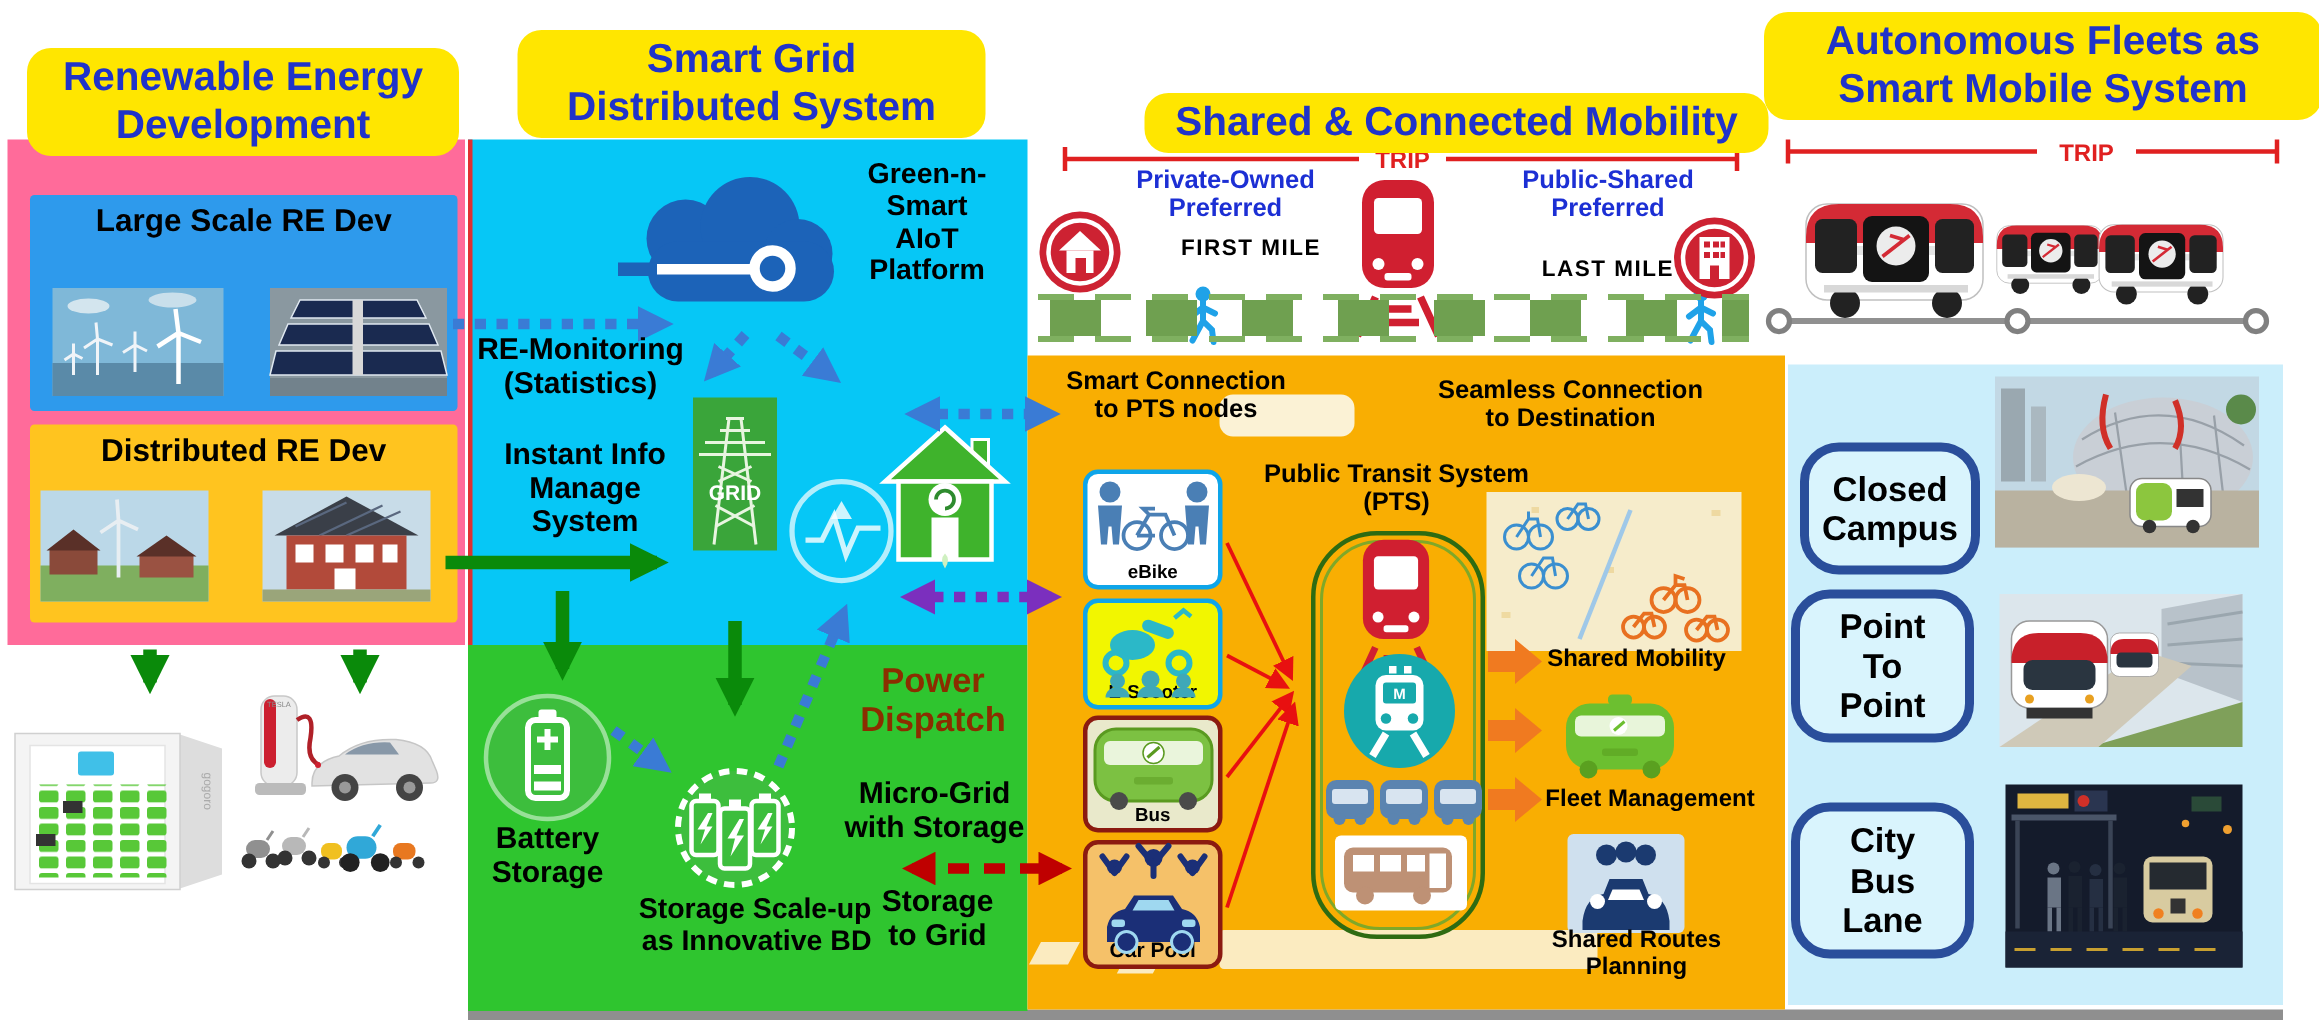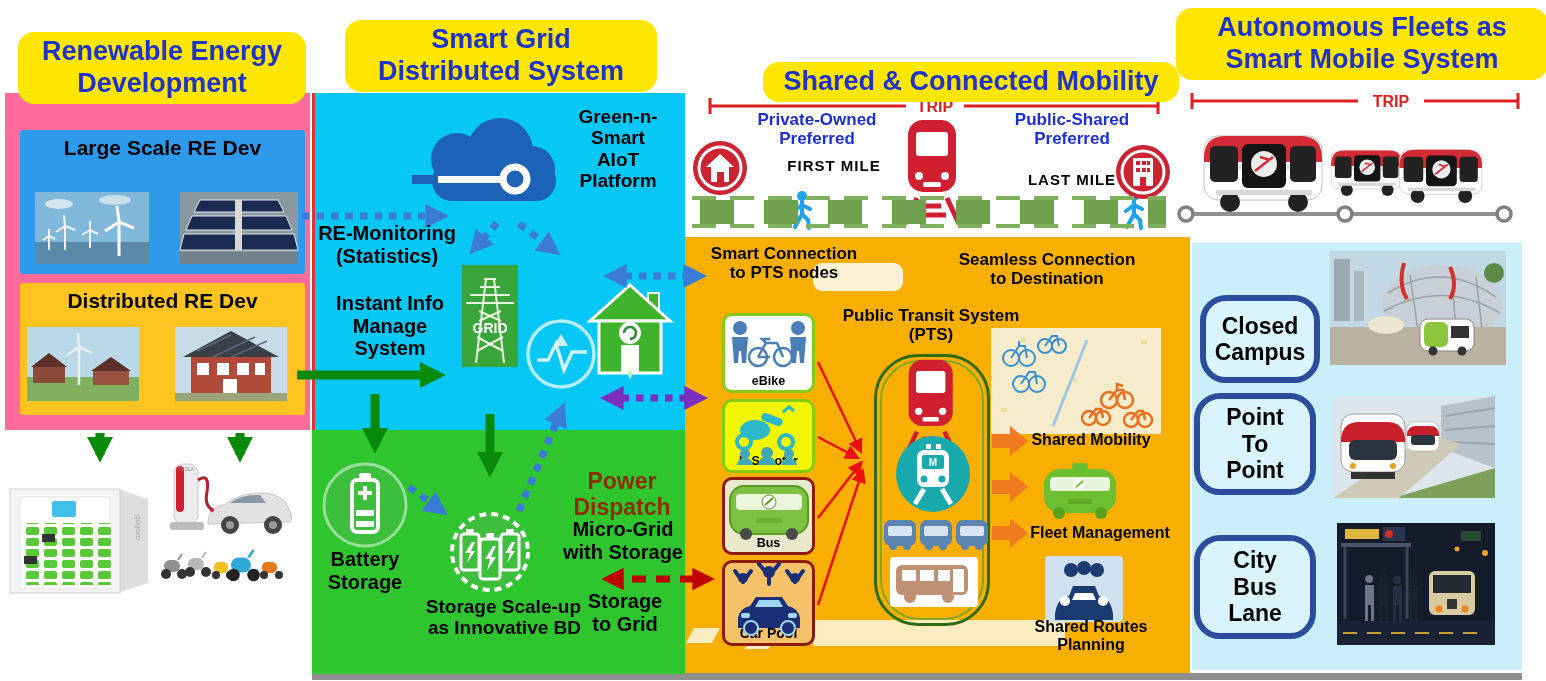--- a/index.html
+++ b/index.html
@@ -5,21 +5,21 @@
   html,body{margin:0;padding:0;background:#fff;}
   #cv{position:relative;width:1546px;height:681px;overflow:hidden;background:#fff;
       font-family:"Liberation Sans",sans-serif;}
   #cv svg{font-family:"Liberation Sans",sans-serif;}
   .panel{position:absolute;z-index:1;}
   .lbl{position:absolute;z-index:4;font-weight:900;color:#000;text-align:center;
        line-height:1.13;white-space:pre-line;}
   .sec-title{position:absolute;z-index:4;font-weight:900;font-size:27px;line-height:1.18;
        color:#2033c9;background:#ffe600;border-radius:16px;padding:4px 10px;
        text-align:center;white-space:pre-line;}
-  .mode-card{position:absolute;z-index:2;border:3px solid #84cc16;border-radius:10px;
+  .mode-card{position:absolute;z-index:2;border:3px solid #0ea5e9;border-radius:10px;
        box-sizing:border-box;display:flex;align-items:flex-end;justify-content:center;
        padding-bottom:3px;}
   .mode-label{font-weight:800;font-size:12.5px;color:#000;text-align:center;line-height:1;}
   .uc-card{position:absolute;z-index:4;background:#d9f4fd;border:6px solid #2a4e9b;
        border-radius:26px;display:flex;align-items:center;justify-content:center;
        font-weight:900;font-size:23px;color:#000;text-align:center;line-height:1.15;
        white-space:pre-line;box-sizing:border-box;}
   .cream{position:absolute;z-index:2;background:#fbf2d5;}
   #overlay{position:absolute;left:0;top:0;z-index:3;pointer-events:none;}
   .ptsbox{position:absolute;z-index:2;border:3px solid #2e6b12;border-radius:44px;box-sizing:border-box;}
@@ -88,21 +88,21 @@
   <div class="lbl" style="left:312px;top:222px;width:150px;font-size:20px;">RE-Monitoring
 (Statistics)</div>
   <div class="lbl" style="left:562px;top:106px;width:112px;font-size:19px;">Green-n-
 Smart
 AIoT
 Platform</div>
   <div class="lbl" style="left:322px;top:292px;width:136px;font-size:20px;">Instant Info
 Manage
 System</div>
 
-  <div class="lbl" style="left:560px;top:440px;width:124px;font-size:23px;color:#8b2e00;margin-top:28px;">Power
+  <div class="lbl" style="left:560px;top:440px;width:124px;font-size:23px;color:#8b2e00;">Power
 Dispatch</div>
   <div class="lbl" style="left:310px;top:548px;width:110px;font-size:20px;">Battery
 Storage</div>
   <div class="lbl" style="left:403px;top:596px;width:178px;font-size:19px;text-align:right;">Storage Scale-up
 as Innovative BD</div>
   <div class="lbl" style="left:560px;top:518px;width:126px;font-size:20px;">Micro-Grid
 with Storage</div>
   <div class="lbl" style="left:568px;top:590px;width:114px;font-size:20px;">Storage
 to Grid</div>
 

